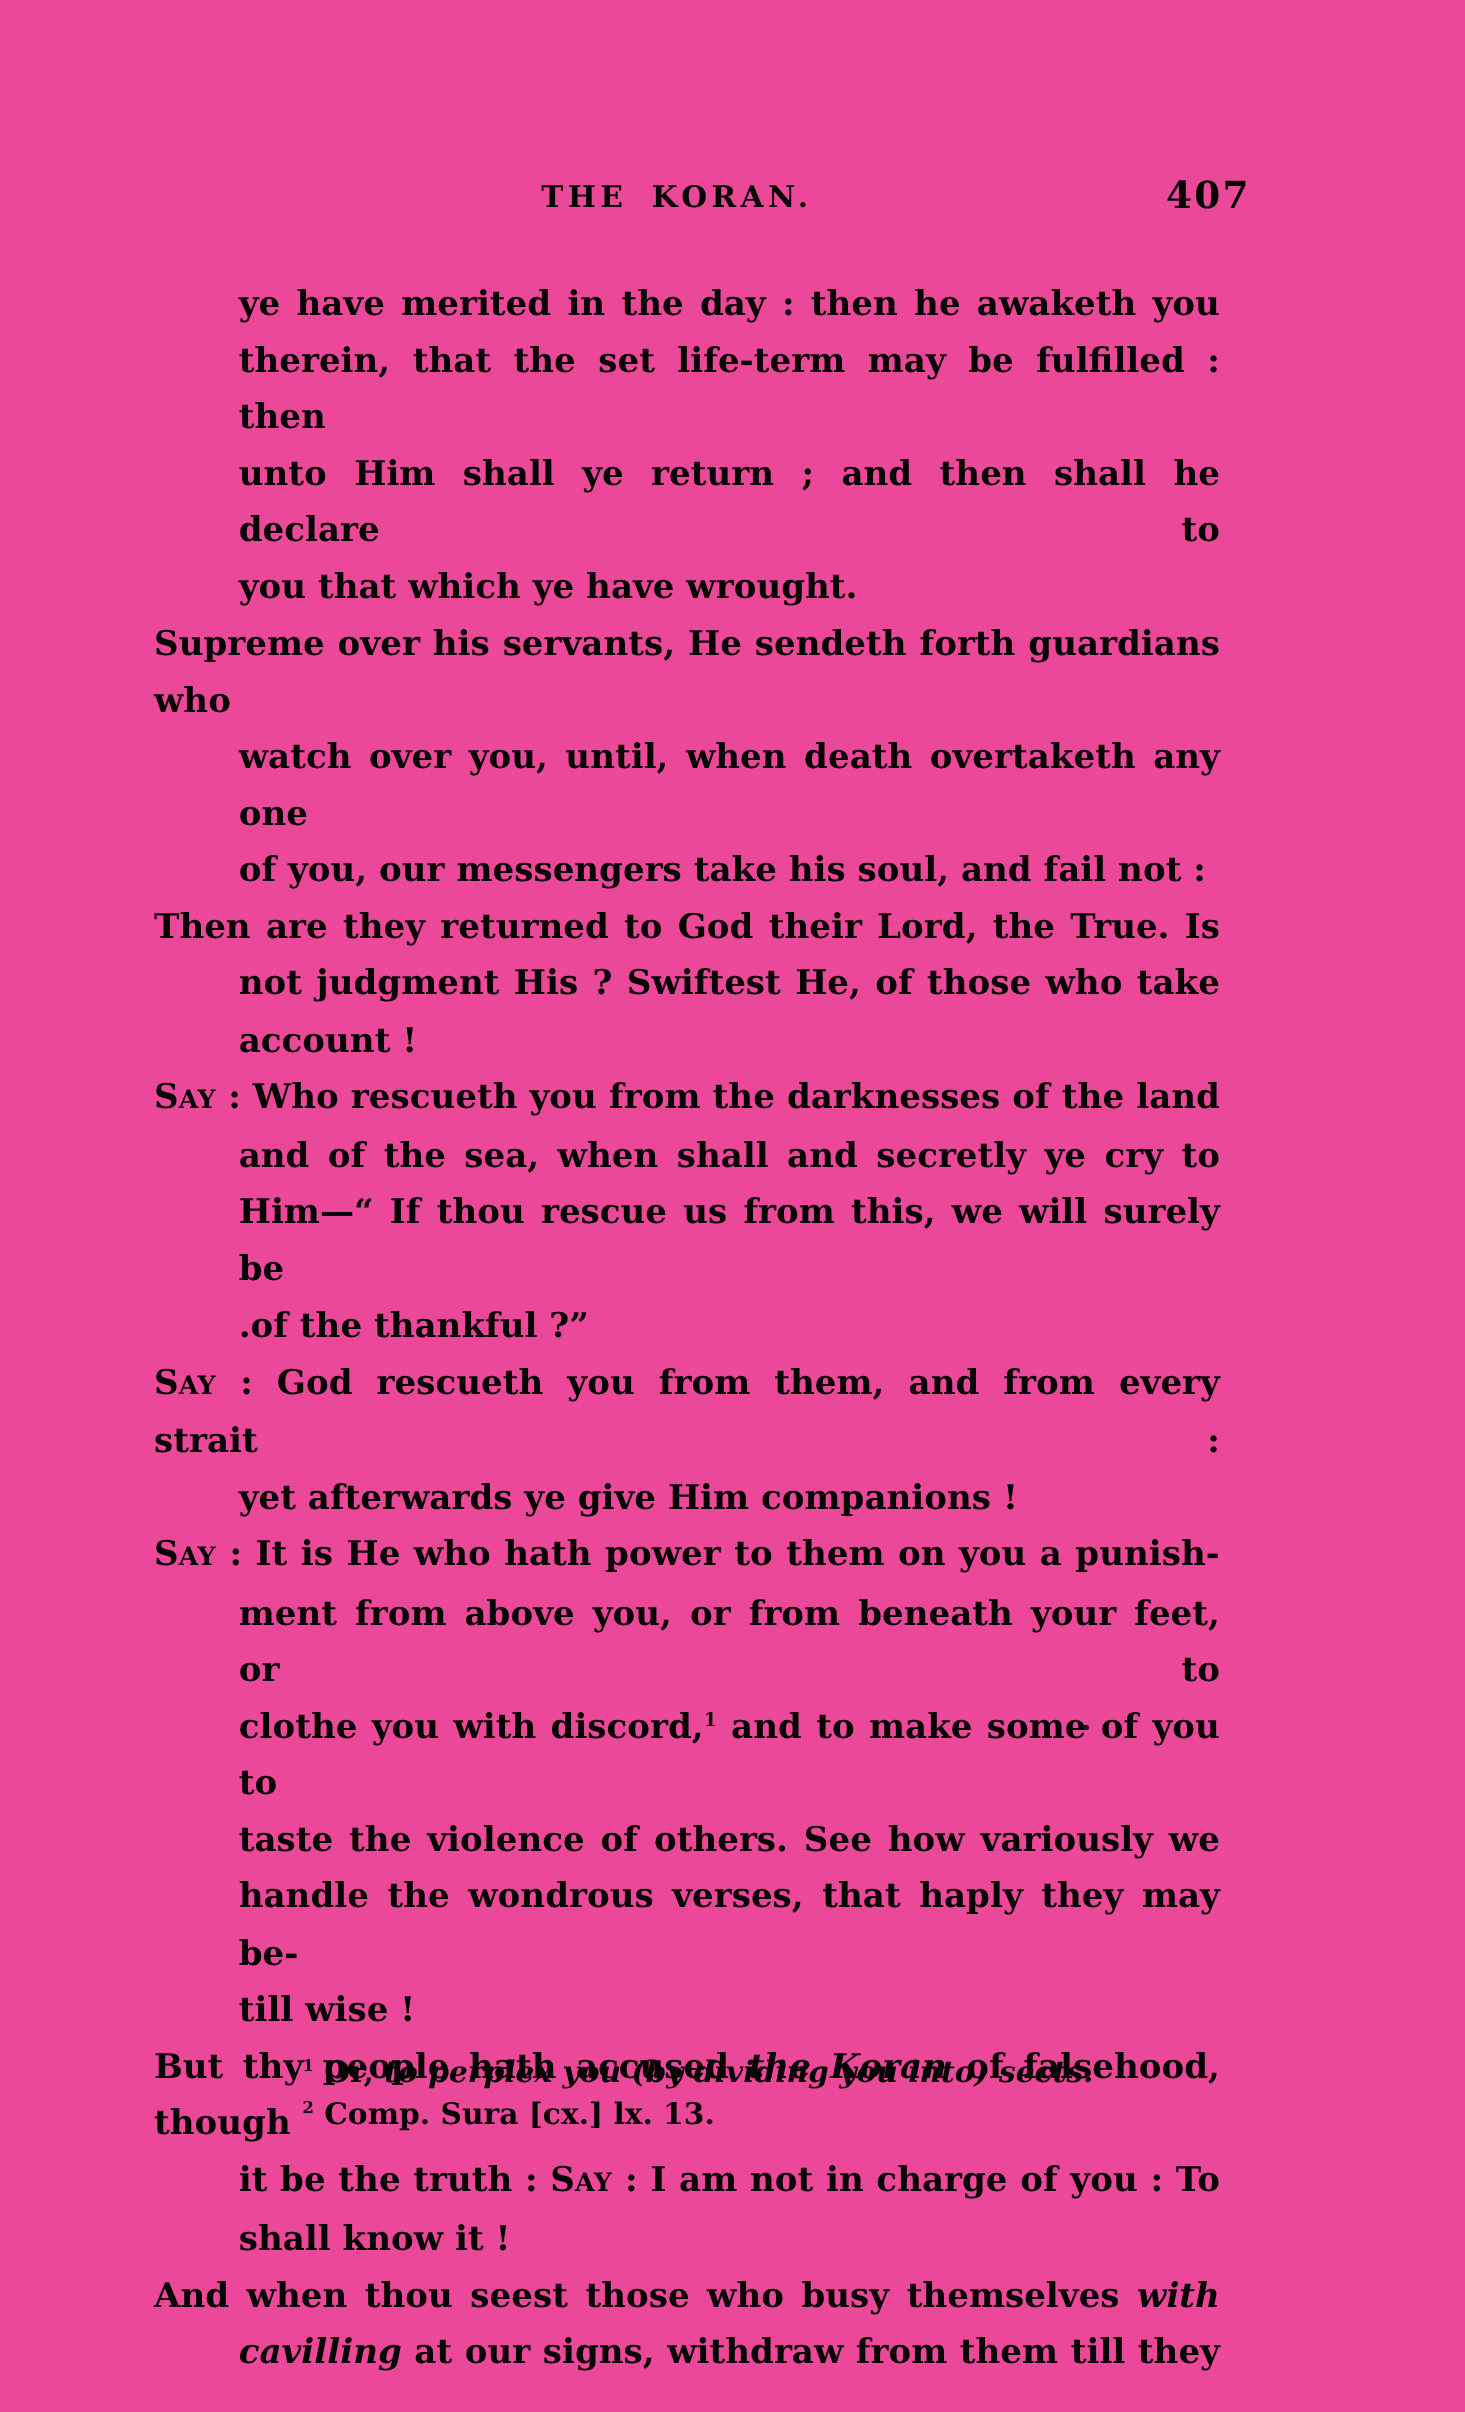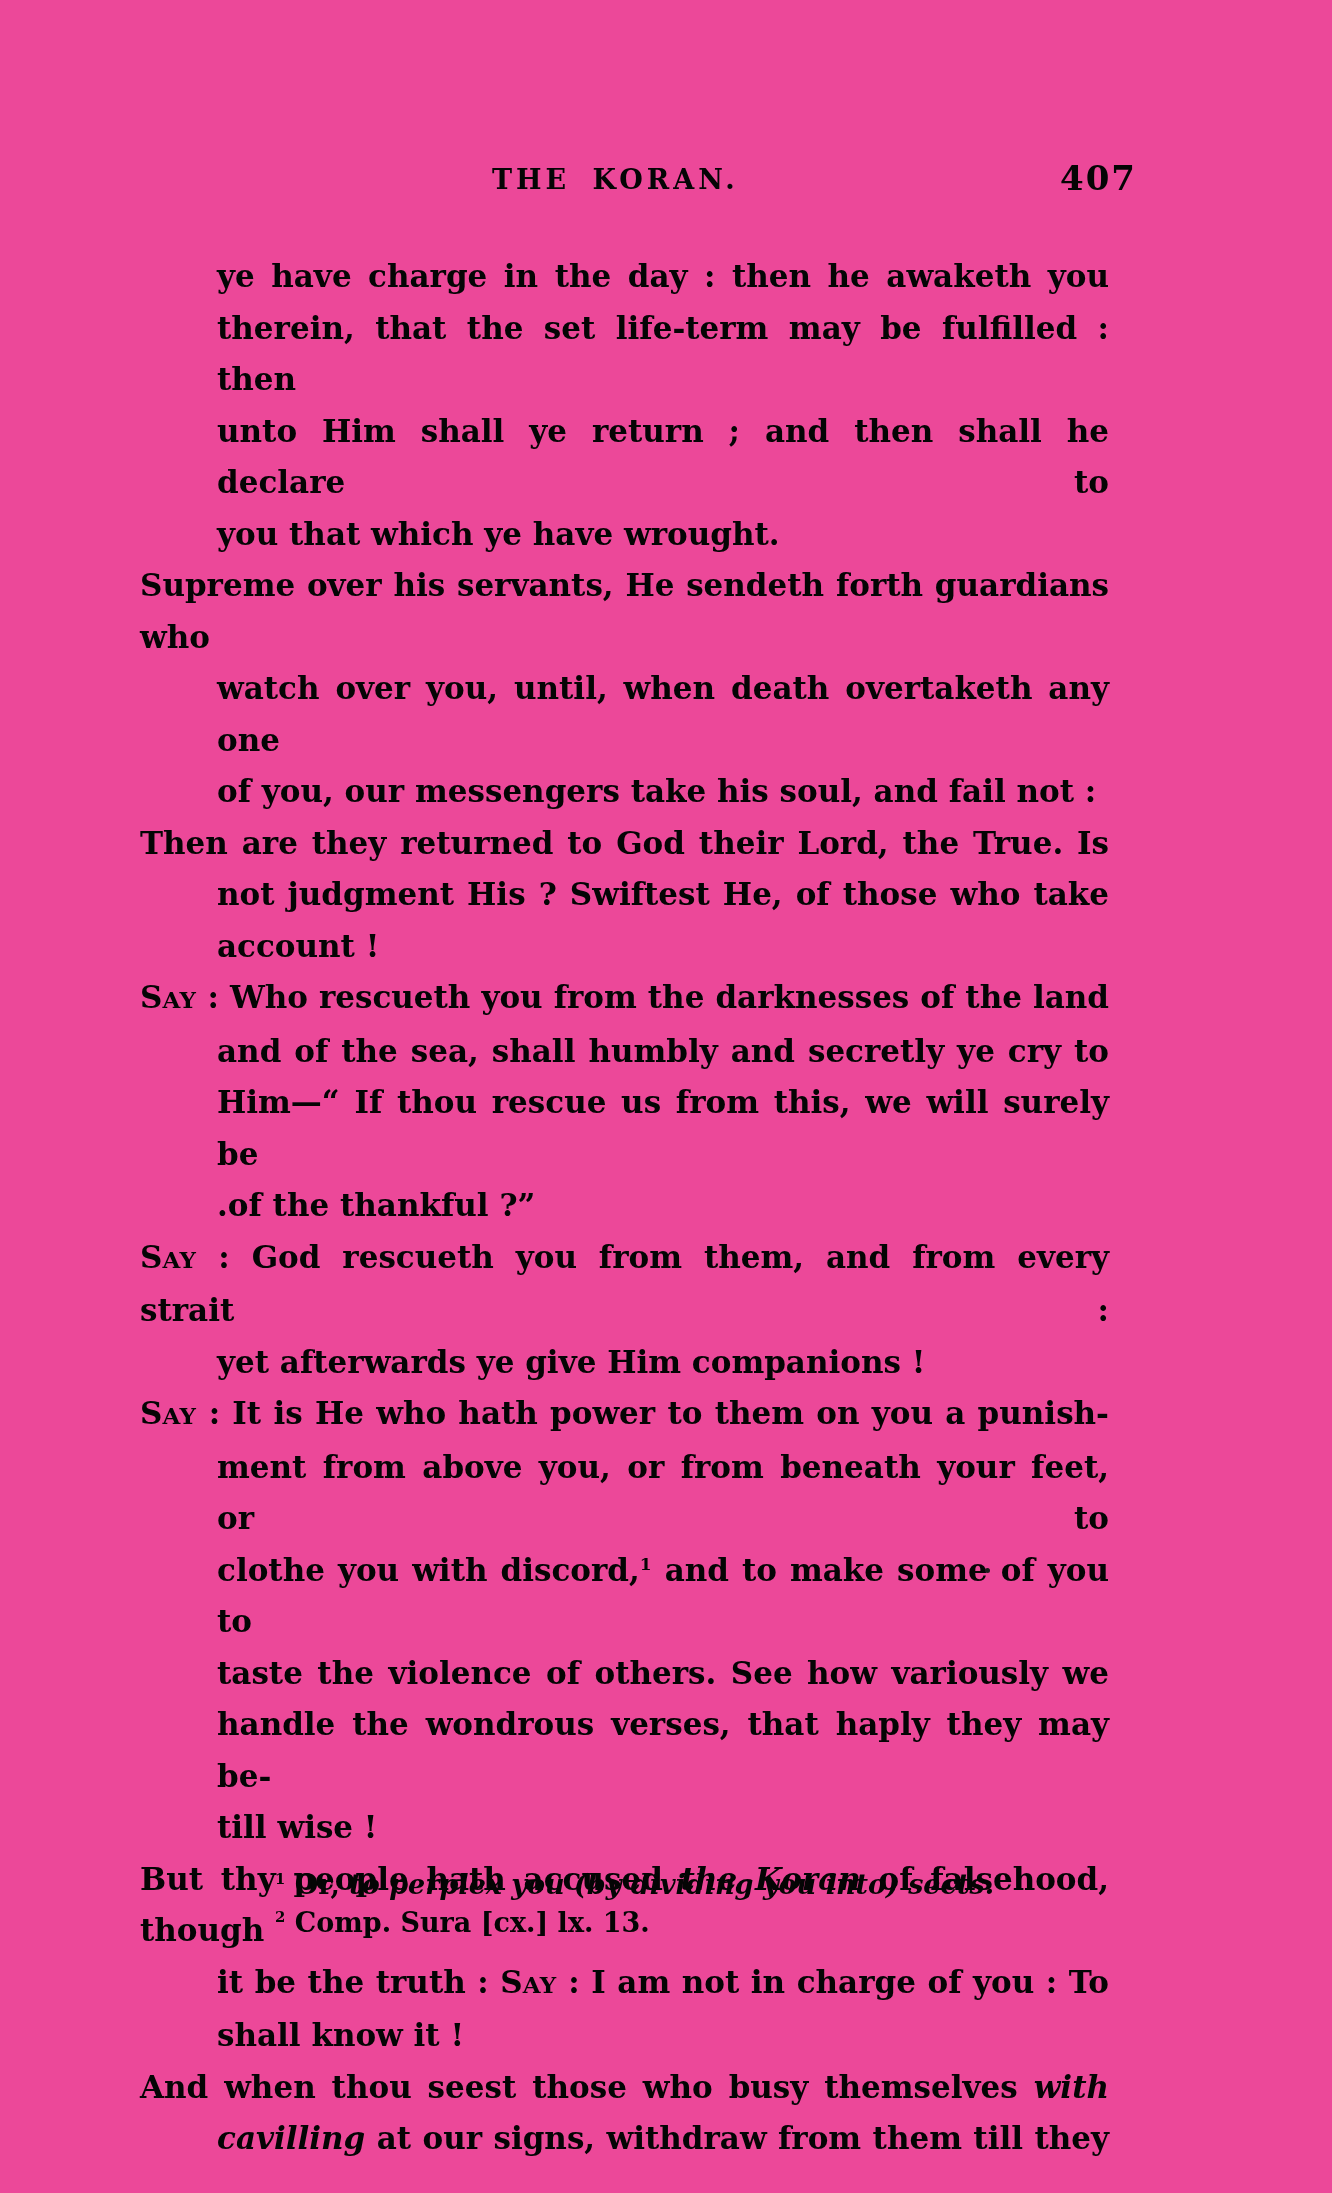--- a/index.html
+++ b/index.html
@@ -75,38 +75,38 @@
 </style>
 </head>
 <body>
 
 <div class="page">
   <div class="header-title">THE KORAN.</div>
   <div class="page-number">407</div>
 
   <div class="body-text">
       <div>
-        <div class="line indent"><span>ye have charge in the day : then he awaketh you</span></div>
+        <div class="line indent"><span>ye have merited in the day : then he awaketh you</span></div>
         <div class="line indent"><span>therein, that the set life-term may be fulfilled : then</span></div>
         <div class="line indent"><span>unto Him shall ye return ; and then shall he declare to</span></div>
         <div class="line indent last"><span>you that which ye have wrought.</span></div>
       </div>
       <div>
         <div class="line"><span>Supreme over his servants, He sendeth forth guardians who</span></div>
         <div class="line indent"><span>watch over you, until, when death overtaketh any one</span></div>
         <div class="line indent last"><span>of you, our messengers take his soul, and fail not :</span></div>
       </div>
       <div>
         <div class="line"><span>Then are they returned to God their Lord, the True.  Is</span></div>
         <div class="line indent"><span>not judgment His ?  Swiftest He, of those who take</span></div>
         <div class="line indent last"><span>account !</span></div>
       </div>
       <div>
         <div class="line"><span>S</span><span class="cap">AY</span><span> : Who rescueth you from the darknesses of the land</span></div>
-        <div class="line indent"><span>and of the sea, shall humbly and secretly ye cry to</span></div>
+        <div class="line indent"><span>and of the sea, when shall and secretly ye cry to</span></div>
         <div class="line indent"><span>Him—“ If thou rescue us from this, we will surely be</span></div>
         <div class="line indent last"><span>.of the thankful ?”</span></div>
       </div>
       <div>
         <div class="line"><span>S</span><span class="cap">AY</span><span> : God rescueth you from them, and from every strait :</span></div>
         <div class="line indent last"><span>yet afterwards ye give Him companions !</span></div>
       </div>
       <div>
         <div class="line"><span>S</span><span class="cap">AY</span><span> : It is He who hath power to them on you a punish-</span></div>
         <div class="line indent"><span>ment from above you, or from beneath your feet, or to</span></div>

